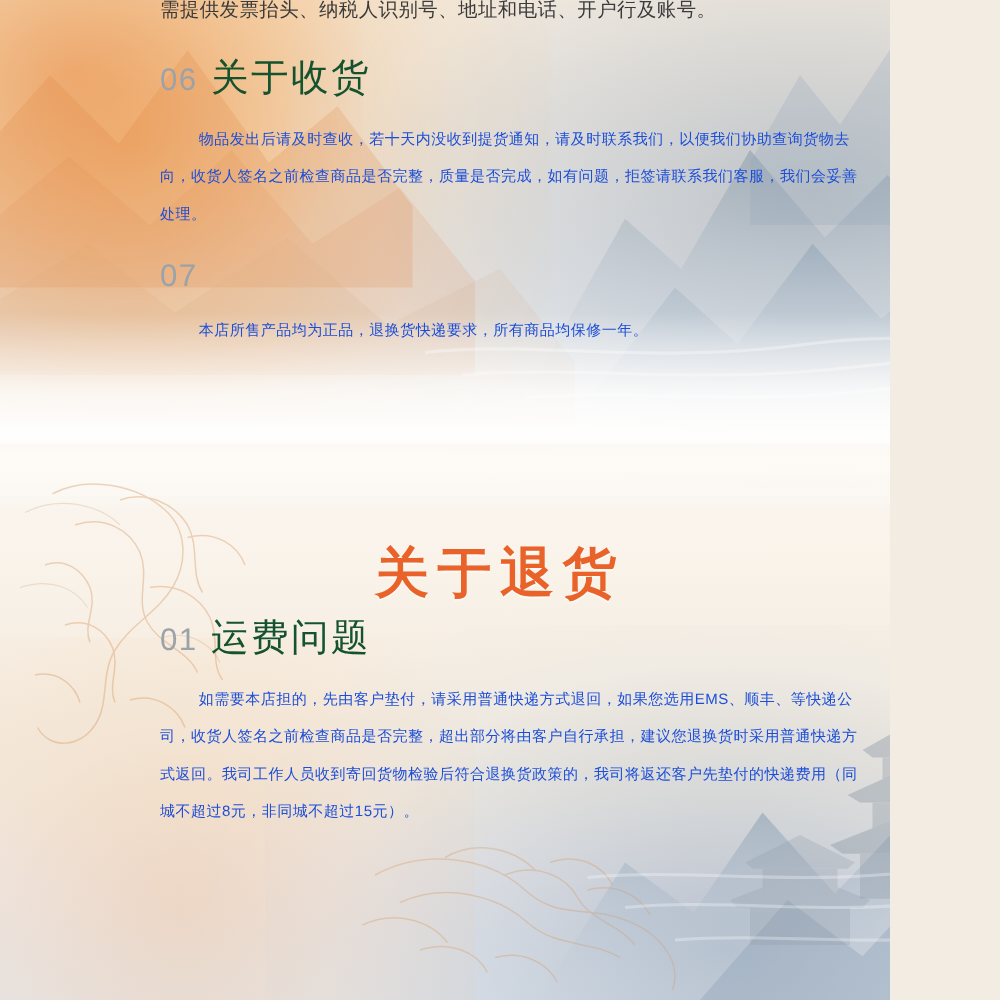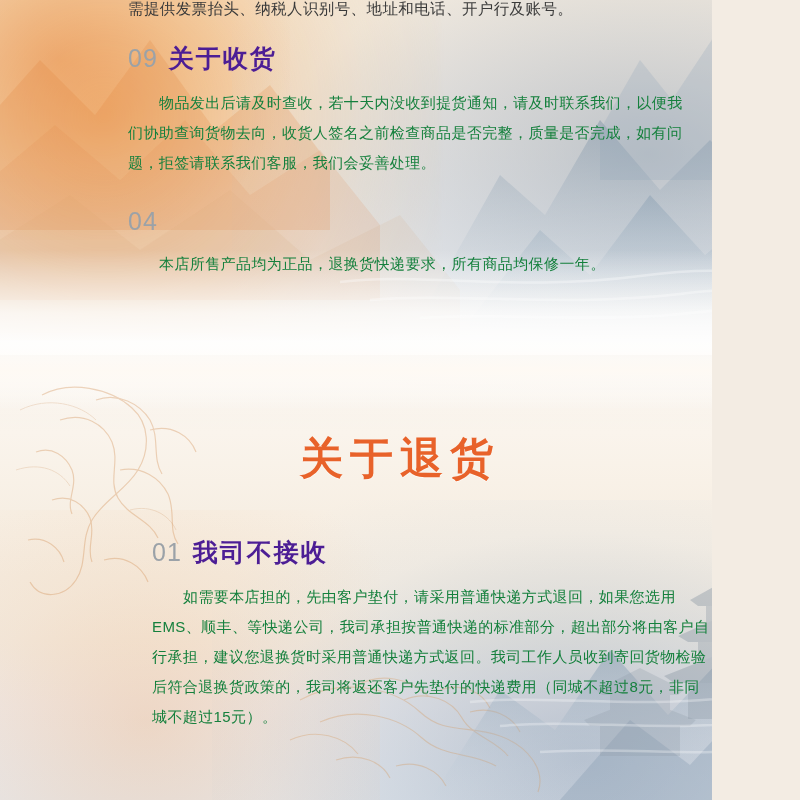--- a/index.html
+++ b/index.html
@@ -140,30 +140,30 @@
     gap: 11px;
     white-space: nowrap;
   }
   .sec-num {
     font-size: 25px;
     color: #9ba2a8;
     font-weight: 400;
     letter-spacing: 1px;
   }
   .sec-title {
-    font-size: 25px;
-    color: #4c1d95;
-    font-weight: 700;
+    font-size: 30px;
+    color: #14532d;
+    font-weight: 400;
     letter-spacing: 2px;
   }
   .sec-body {
     margin-top: 13px;
-    font-size: 15px;
+    font-size: 12px;
     line-height: 30px;
-    color: #15803d;
+    color: #1d4ed8;
     text-indent: 31px;
     letter-spacing: 0.4px;
   }
 
   .big-title {
     position: absolute;
     left: 0;
     top: 430px;
     width: 800px;
     text-align: center;
@@ -298,40 +298,40 @@
       <path d="M 540 752 C 620 746, 700 758, 780 748"></path>
     </g>
   </svg>
 
   <div class="content">
 
     <div class="para-top">需提供发票抬头、纳税人识别号、地址和电话、开户行及账号。</div>
 
     <div class="sec" style="top: 42px;">
       <div class="sec-head">
-        <span class="sec-num">09</span>
+        <span class="sec-num">06</span>
         <span class="sec-title">关于收货</span>
       </div>
       <div class="sec-body">物品发出后请及时查收，若十天内没收到提货通知，请及时联系我们，以便我们协助查询货物去向，收货人签名之前检查商品是否完整，质量是否完成，如有问题，拒签请联系我们客服，我们会妥善处理。</div>
     </div>
 
     <div class="sec" style="top: 207px;">
       <div class="sec-head">
-        <span class="sec-num">04</span>
+        <span class="sec-num">07</span>
       </div>
       <div class="sec-body">本店所售产品均为正品，退换货快递要求，所有商品均保修一年。</div>
     </div>
 
     <div class="big-title">关于退货</div>
 
-    <div class="sec" style="top: 536px; margin-left: 24px;">
+    <div class="sec" style="top: 490px;">
       <div class="sec-head">
         <span class="sec-num">01</span>
-        <span class="sec-title">我司不接收</span>
+        <span class="sec-title">运费问题</span>
       </div>
-      <div class="sec-body">如需要本店担的，先由客户垫付，请采用普通快递方式退回，如果您选用EMS、顺丰、等快递公司，我司承担按普通快递的标准部分，超出部分将由客户自行承担，建议您退换货时采用普通快递方式返回。我司工作人员收到寄回货物检验后符合退换货政策的，我司将返还客户先垫付的快递费用（同城不超过8元，非同城不超过15元）。</div>
+      <div class="sec-body">如需要本店担的，先由客户垫付，请采用普通快递方式退回，如果您选用EMS、顺丰、等快递公司，收货人签名之前检查商品是否完整，超出部分将由客户自行承担，建议您退换货时采用普通快递方式返回。我司工作人员收到寄回货物检验后符合退换货政策的，我司将返还客户先垫付的快递费用（同城不超过8元，非同城不超过15元）。</div>
     </div>
 
     <div class="sec" style="top: 708px;">
     </div>
 
   </div>
 </div>
 
 </body></html>

